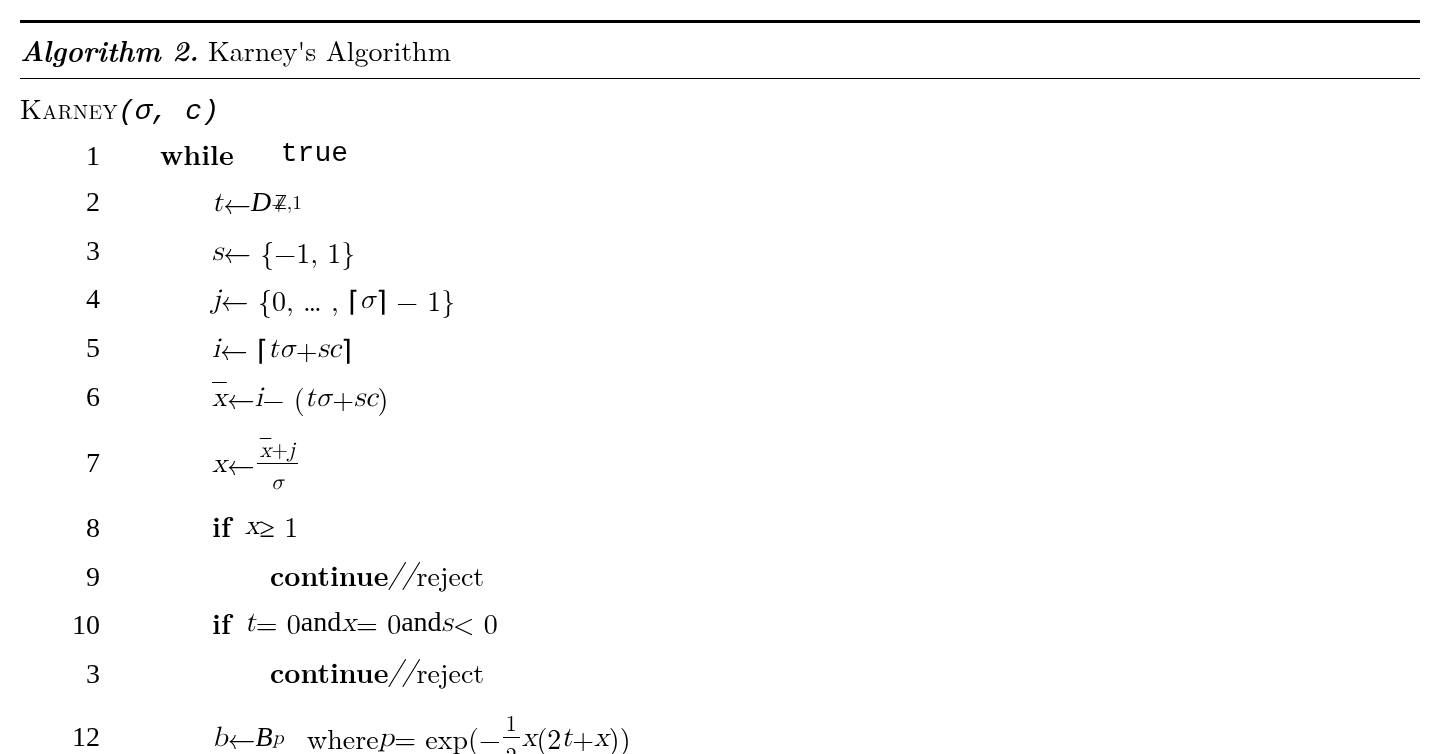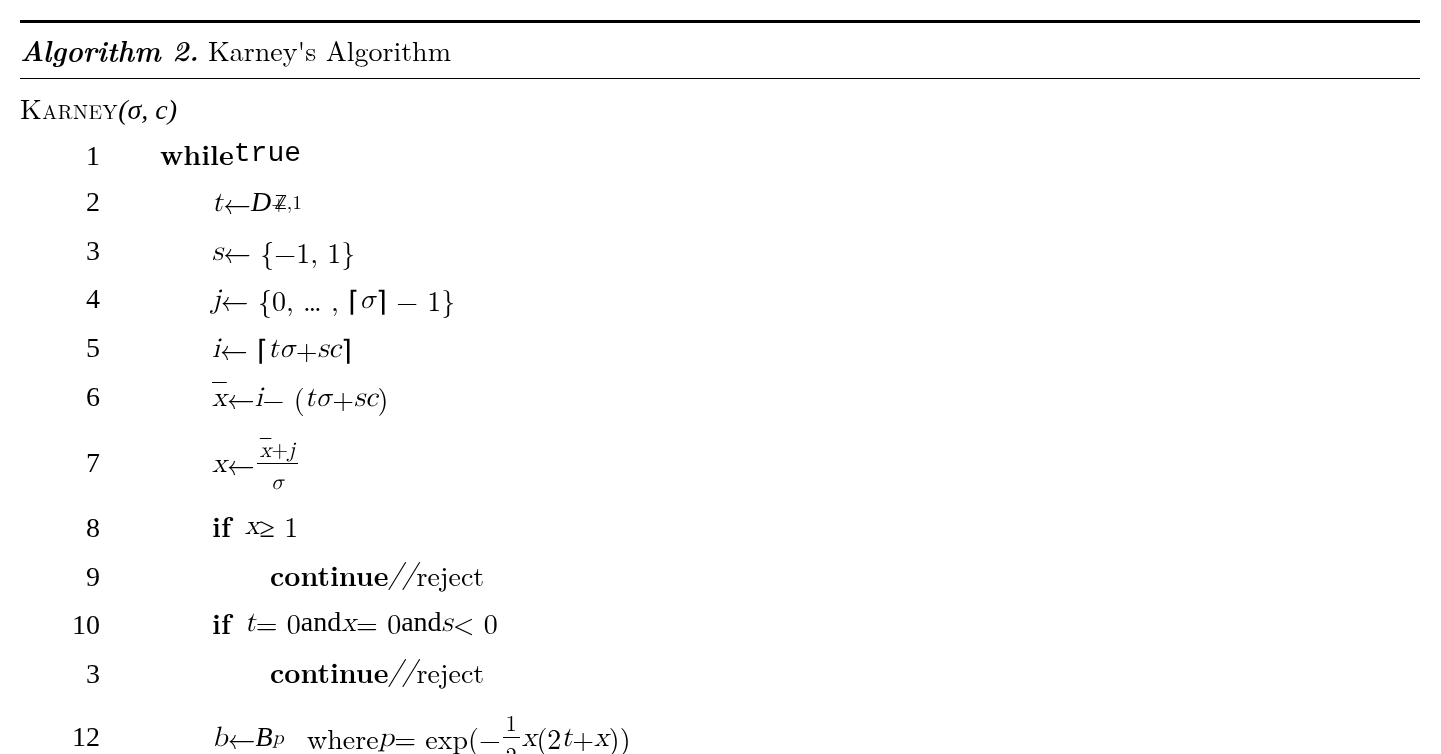--- a/index.html
+++ b/index.html
@@ -27,36 +27,36 @@
     .algo-body {
       padding: 8px 0 8px 0;
     }
     .func-name {
       font-variant: small-caps;
       letter-spacing: 0.5px;
       margin-top: 17px;
     }
     .italic {
       font-style: italic;
-      font-family: Liberation Serif, serif;
+      font-family: Liberation Mono, monospace;
     }
     .line {
       display: flex;
       align-items: baseline;
       padding: 2px 0;
       min-height: 1.6em;
     }
     .lineno {
       width: 80px;
       text-align: right;
       padding-right: 60px;
       font-family: Georgia, serif;
       flex-shrink: 0;
     }
-    .indent1 { padding-left: 0px; }
+    .indent1 { padding-left: 0px; gap: 47px; }
     .indent2 { padding-left: 52px; }
     .indent3 { padding-left: 110px; }
     .kw {
       font-weight: bold;
     }
     .tt {
       font-family: "Courier New", monospace;
     }
     .sf {
       font-family: Liberation Serif, serif;

